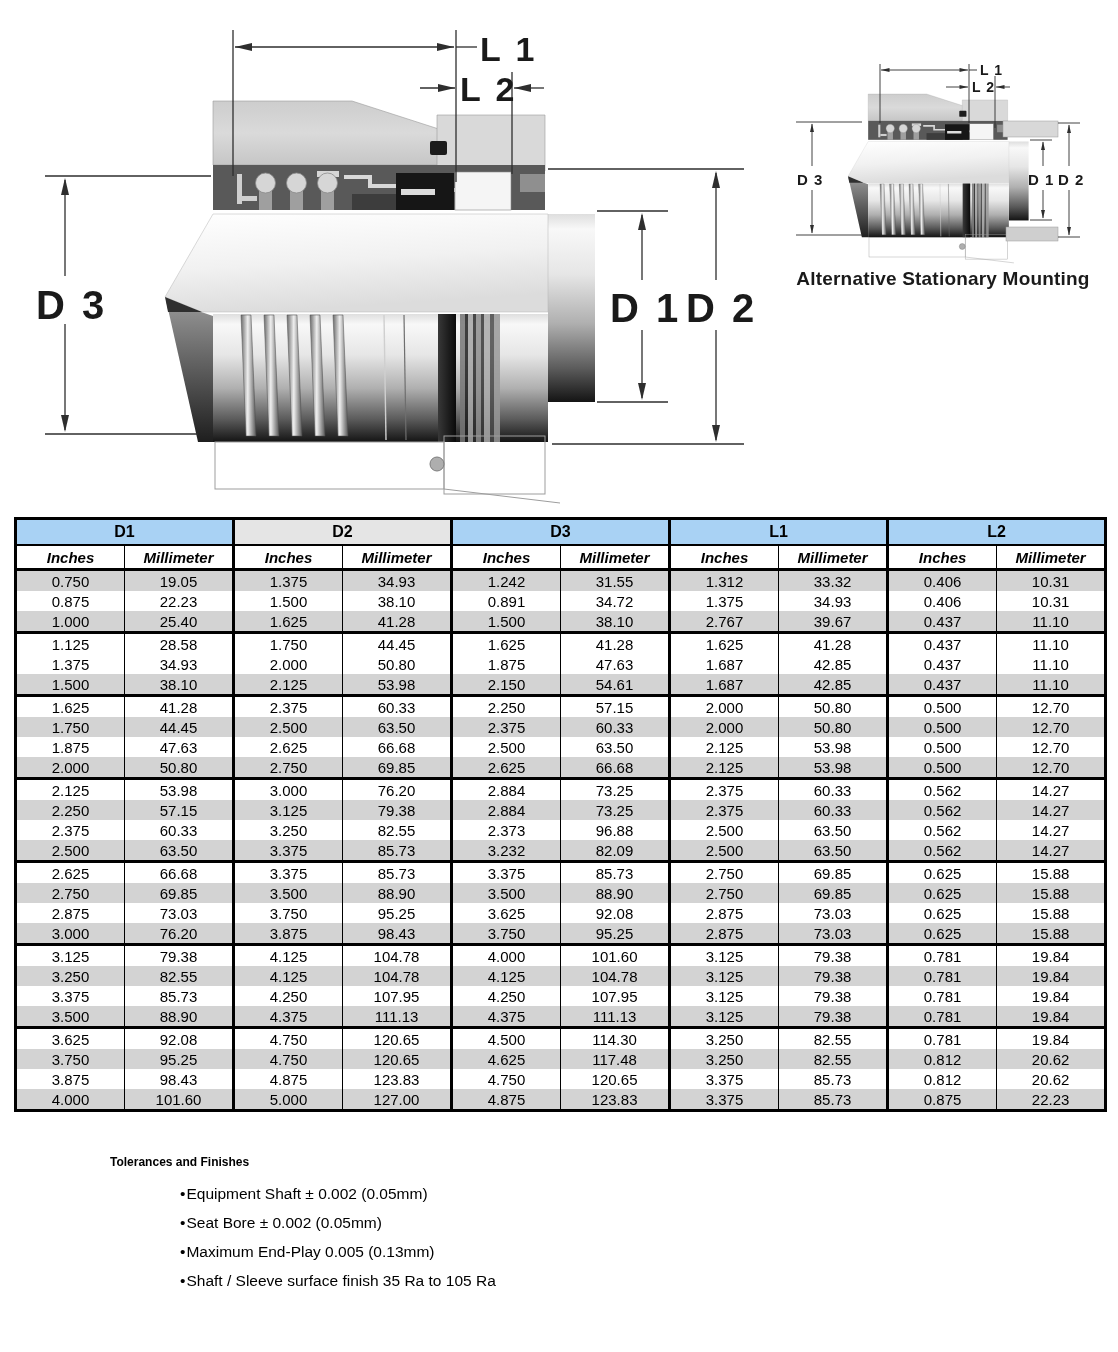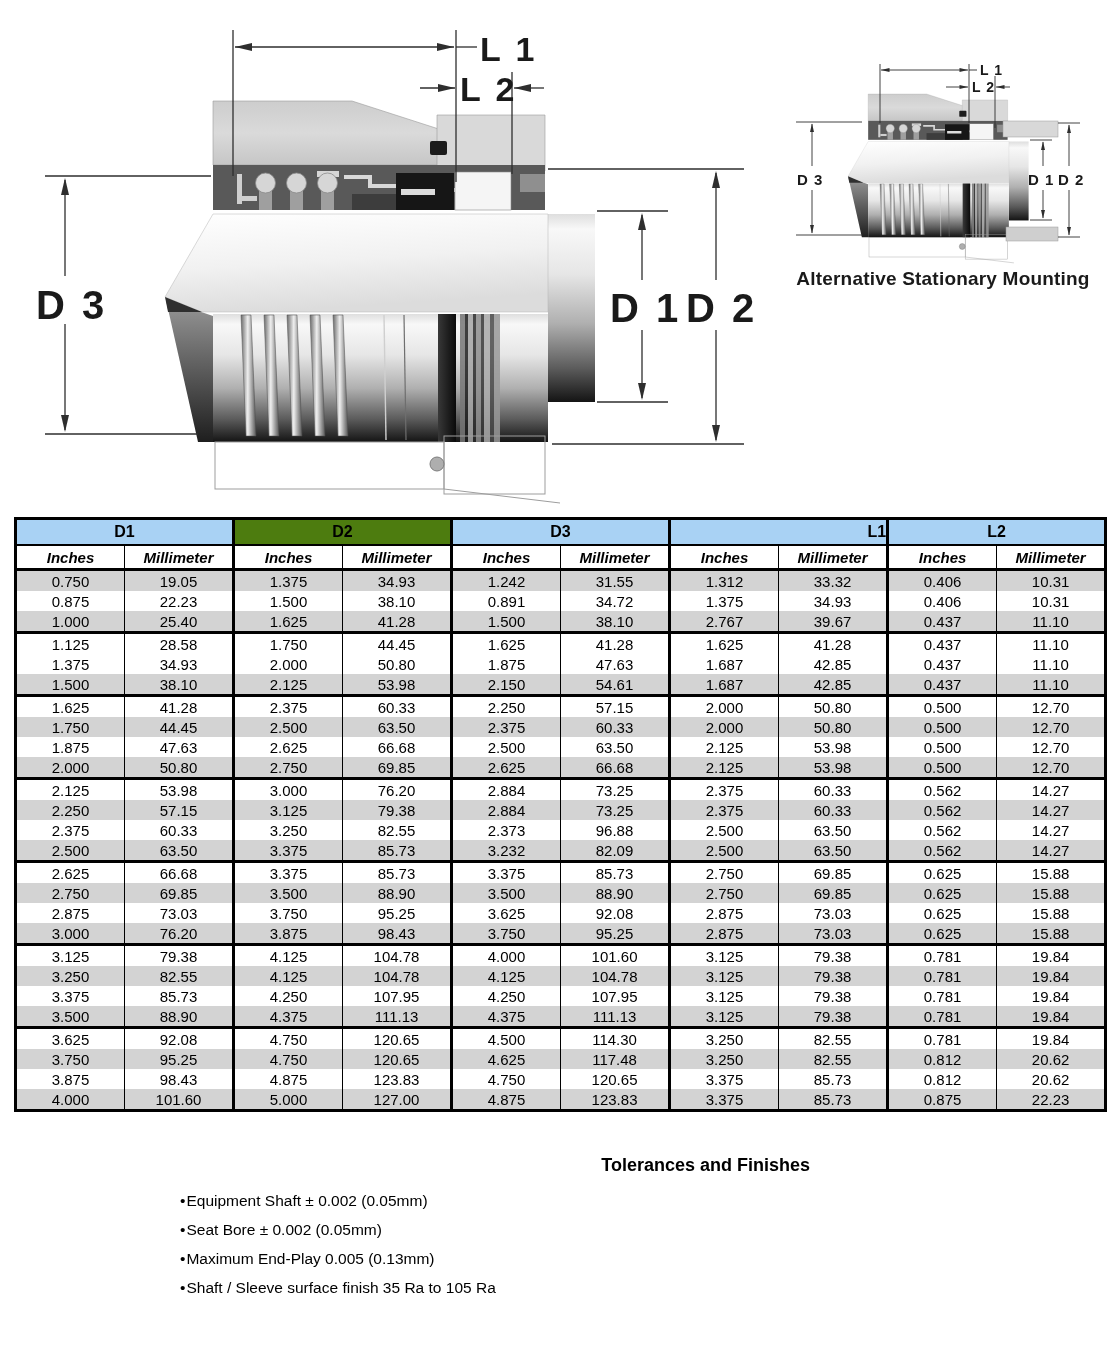--- a/index.html
+++ b/index.html
@@ -25,21 +25,21 @@
   }
   th.group-head { height:24px; font-size:16px; font-weight:bold; border-bottom:2px solid #000; }
   th.sub  { height:22px; font-size:15px; font-weight:bold; border-bottom:3px solid #000; background:#fff;font-style:italic; }
   table.spec td { height:20px; font-size:15px; background:#fff; }
   .sep-inner { border-left:1px solid #000; }
   .sep-group { border-left:3px solid #000; }
   tr.group-start td { border-top:3px solid #000; }
   tr.stripe td { background:var(--stripe,#d3d3d3); }
 
   .tol { position:absolute; top:1131px; left:110px; width:700px; }
-  .tol-title { font-size:18px; font-weight:bold;text-align:right; }
+  .tol-title { font-size:12px; font-weight:bold; }
   .tol-list { margin-top:15px; padding-left:70px; }
   .tol-item { font-size:15.5px; margin-bottom:10px; line-height:19px; }
   .tol-item::before { content:"\2022"; margin-right:1px; }
 </style>
 </head>
 <body>
 
 <div class="page">
 
   
@@ -230,23 +230,23 @@
         <col style="width:109px">
           <col style="width:109px">
           <col style="width:109px">
           <col style="width:109px">
         <col style="width:109px">
           <col style="width:109px">
       </colgroup>
       <thead>
         <tr>
           <th class="group-head" colspan="2" style="background: rgb(169, 210, 244);">D1</th>
-          <th class="group-head sep-group" colspan="2" style="background: #4d7c0f;">D2</th>
+          <th class="group-head sep-group" colspan="2" style="background: #e5e5e5;">D2</th>
           <th class="group-head sep-group" colspan="2" style="background: rgb(169, 210, 244);">D3</th>
-          <th class="group-head sep-group" colspan="2" style="background: rgb(169, 210, 244); text-align: right;">L1</th>
+          <th class="group-head sep-group" colspan="2" style="background: rgb(169, 210, 244);">L1</th>
           <th class="group-head sep-group" colspan="2" style="background: rgb(169, 210, 244);">L2</th>
         </tr>
         <tr>
           <th class="sub">Inches</th>
           <th class="sub sep-inner">Millimeter</th>
           <th class="sub sep-group">Inches</th>
           <th class="sub sep-inner">Millimeter</th>
           <th class="sub sep-group">Inches</th>
           <th class="sub sep-inner">Millimeter</th>
           <th class="sub sep-group">Inches</th>

